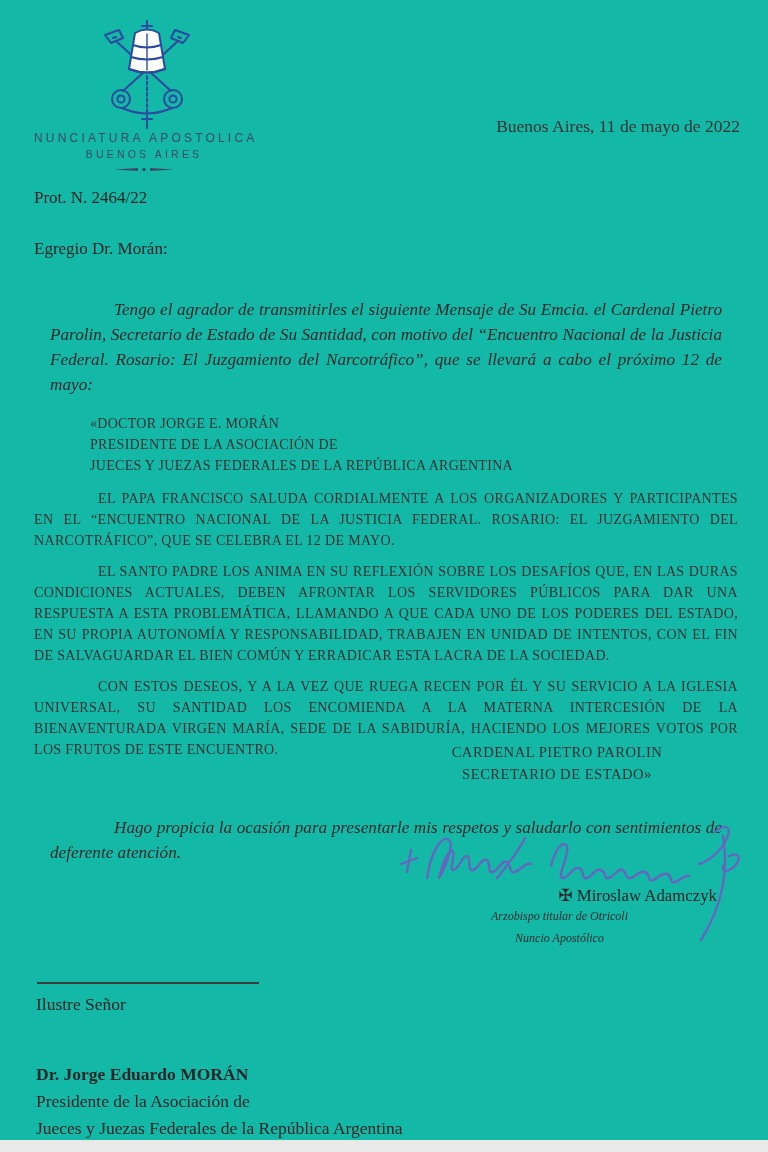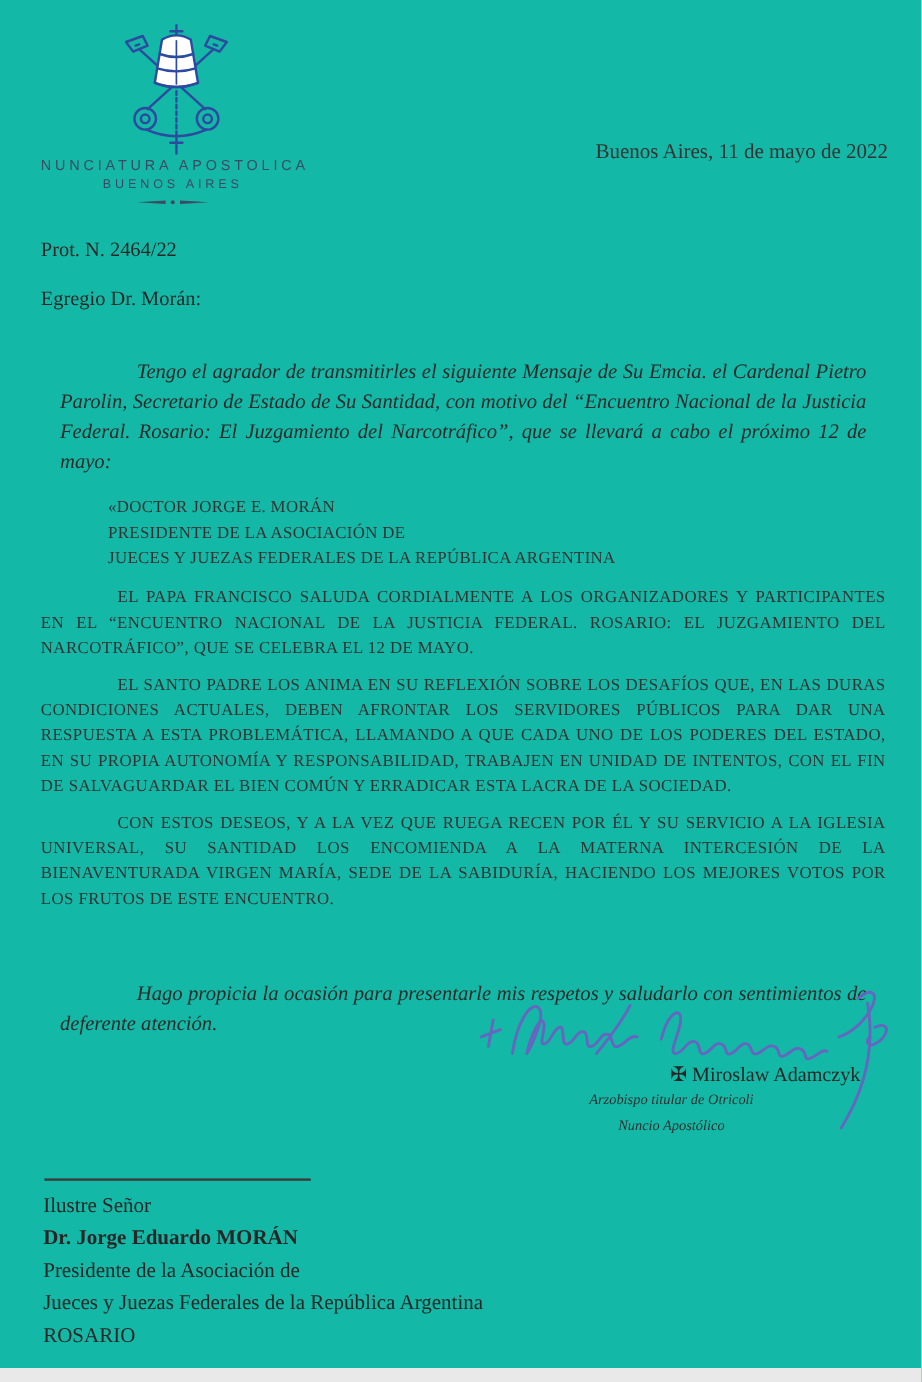--- a/index.html
+++ b/index.html
@@ -15,21 +15,21 @@
     font-family:"Liberation Sans", sans-serif; color:#3d4a63;
   }
   .letterhead-line1{font-size:12px; letter-spacing:3.2px; white-space:nowrap;}
   .letterhead-line2{font-size:10.5px; letter-spacing:3.2px; margin-top:3px;}
   .letterhead-flourish{margin-top:3px;}
   .date-line{
     position:absolute; top:116px; right:28px;
     font-size:17.5px; color:#333;
   }
   
-  .prot-line{position:absolute; left:34px; top:198px; font-size:17px;}
+  .prot-line{position:absolute; left:34px; top:188px; font-size:17px;}
   .salutation{position:absolute; left:34px; top:239px; font-size:17px;}
   
   .body-block{position:absolute; left:34px; top:281px; width:704px;}
   .para{
     margin:16px; text-align:justify; font-size:17.2px; line-height:25px;
     text-indent:64px; color:#2a2a2a;font-style:italic;
   }
   .quote-address{
     margin:11px 0 0 56px; font-size:14px; line-height:21px;
     letter-spacing:0.3px; color:#333;
@@ -49,21 +49,21 @@
   
   .sig-svg{position:absolute; left:393px; top:820px; width:355px; height:128px; z-index:3; pointer-events:none;}
   .typed-signature{
     position:absolute; left:402px; top:885px; width:315px; text-align:center; z-index:2;
   }
   .typed-name{font-size:16.8px; color:#262626;text-align:right;}
   .typed-title{font-style:italic; font-size:12px; line-height:21.5px; color:#2e2e2e;}
   
   .footer-rule{position:absolute; left:37px; top:982px; width:222px; height:2px; background:#3c3c3c;}
   .recipient{position:absolute; left:36px; top:991px; font-size:17.5px; line-height:27px; color:#262626;}
-  .recipient .bold{font-weight:bold;}
+  .recipient .bold{font-weight:bold;margin-top:43px;}
 </style>
 </head>
 <body>
 
 <div class="page">
 
   <svg class="emblem" viewBox="0 0 112 118" fill="none" stroke="#2c4aa0" stroke-width="2" stroke-linecap="round" stroke-linejoin="round">
 
     <path d="M56,3 V14 M51,8 H61"></path>
 
@@ -111,20 +111,24 @@
       <div>«DOCTOR JORGE E. MORÁN</div>
       <div>PRESIDENTE DE LA ASOCIACIÓN DE</div>
       <div>JUECES Y JUEZAS FEDERALES DE LA REPÚBLICA ARGENTINA</div>
     </div>
 
     <p class="msg-para" style="margin-top:12px">EL PAPA FRANCISCO SALUDA CORDIALMENTE A LOS ORGANIZADORES Y PARTICIPANTES EN EL “ENCUENTRO NACIONAL DE LA JUSTICIA FEDERAL. ROSARIO: EL JUZGAMIENTO DEL NARCOTRÁFICO”, QUE SE CELEBRA EL 12 DE MAYO.</p>
     <p class="msg-para" style="margin-top:10px">EL SANTO PADRE LOS ANIMA EN SU REFLEXIÓN SOBRE LOS DESAFÍOS QUE, EN LAS DURAS CONDICIONES ACTUALES, DEBEN AFRONTAR LOS SERVIDORES PÚBLICOS PARA DAR UNA RESPUESTA A ESTA PROBLEMÁTICA, LLAMANDO A QUE CADA UNO DE LOS PODERES DEL ESTADO, EN SU PROPIA AUTONOMÍA Y RESPONSABILIDAD, TRABAJEN EN UNIDAD DE INTENTOS, CON EL FIN DE SALVAGUARDAR EL BIEN COMÚN Y ERRADICAR ESTA LACRA DE LA SOCIEDAD.</p>
     <p class="msg-para" style="margin-top:10px">CON ESTOS DESEOS, Y A LA VEZ QUE RUEGA RECEN POR ÉL Y SU SERVICIO A LA IGLESIA UNIVERSAL, SU SANTIDAD LOS ENCOMIENDA A LA MATERNA INTERCESIÓN DE LA BIENAVENTURADA VIRGEN MARÍA, SEDE DE LA SABIDURÍA, HACIENDO LOS MEJORES VOTOS POR LOS FRUTOS DE ESTE ENCUENTRO.</p>
   </div>
 
+  <div class="signoff">
+    <div>CARDENAL PIETRO PAROLIN</div>
+    <div>SECRETARIO DE ESTADO»</div>
+  </div>
 
   <div class="closing">
     <p class="para">Hago propicia la ocasión para presentarle mis respetos y saludarlo con sentimientos de deferente atención.</p>
   </div>
 
   <svg class="sig-svg" viewBox="0 0 355 128" fill="none" stroke="#6a62c2" stroke-width="2.4" stroke-linecap="round" stroke-linejoin="round" opacity="0.95">
 
     <path d="M8,44 L24,38 M18,30 L14,52"></path>
 
     <path d="M34,58 C38,30 50,14 56,20 C62,26 50,52 46,58 C50,40 58,26 60,32 C62,38 56,50 60,50 C66,50 68,36 74,36 C78,36 74,52 80,50 C86,48 88,38 94,40 C98,42 94,54 100,52 C106,50 108,40 114,42 C118,44 116,54 122,52 C128,50 132,42 138,44"></path>

